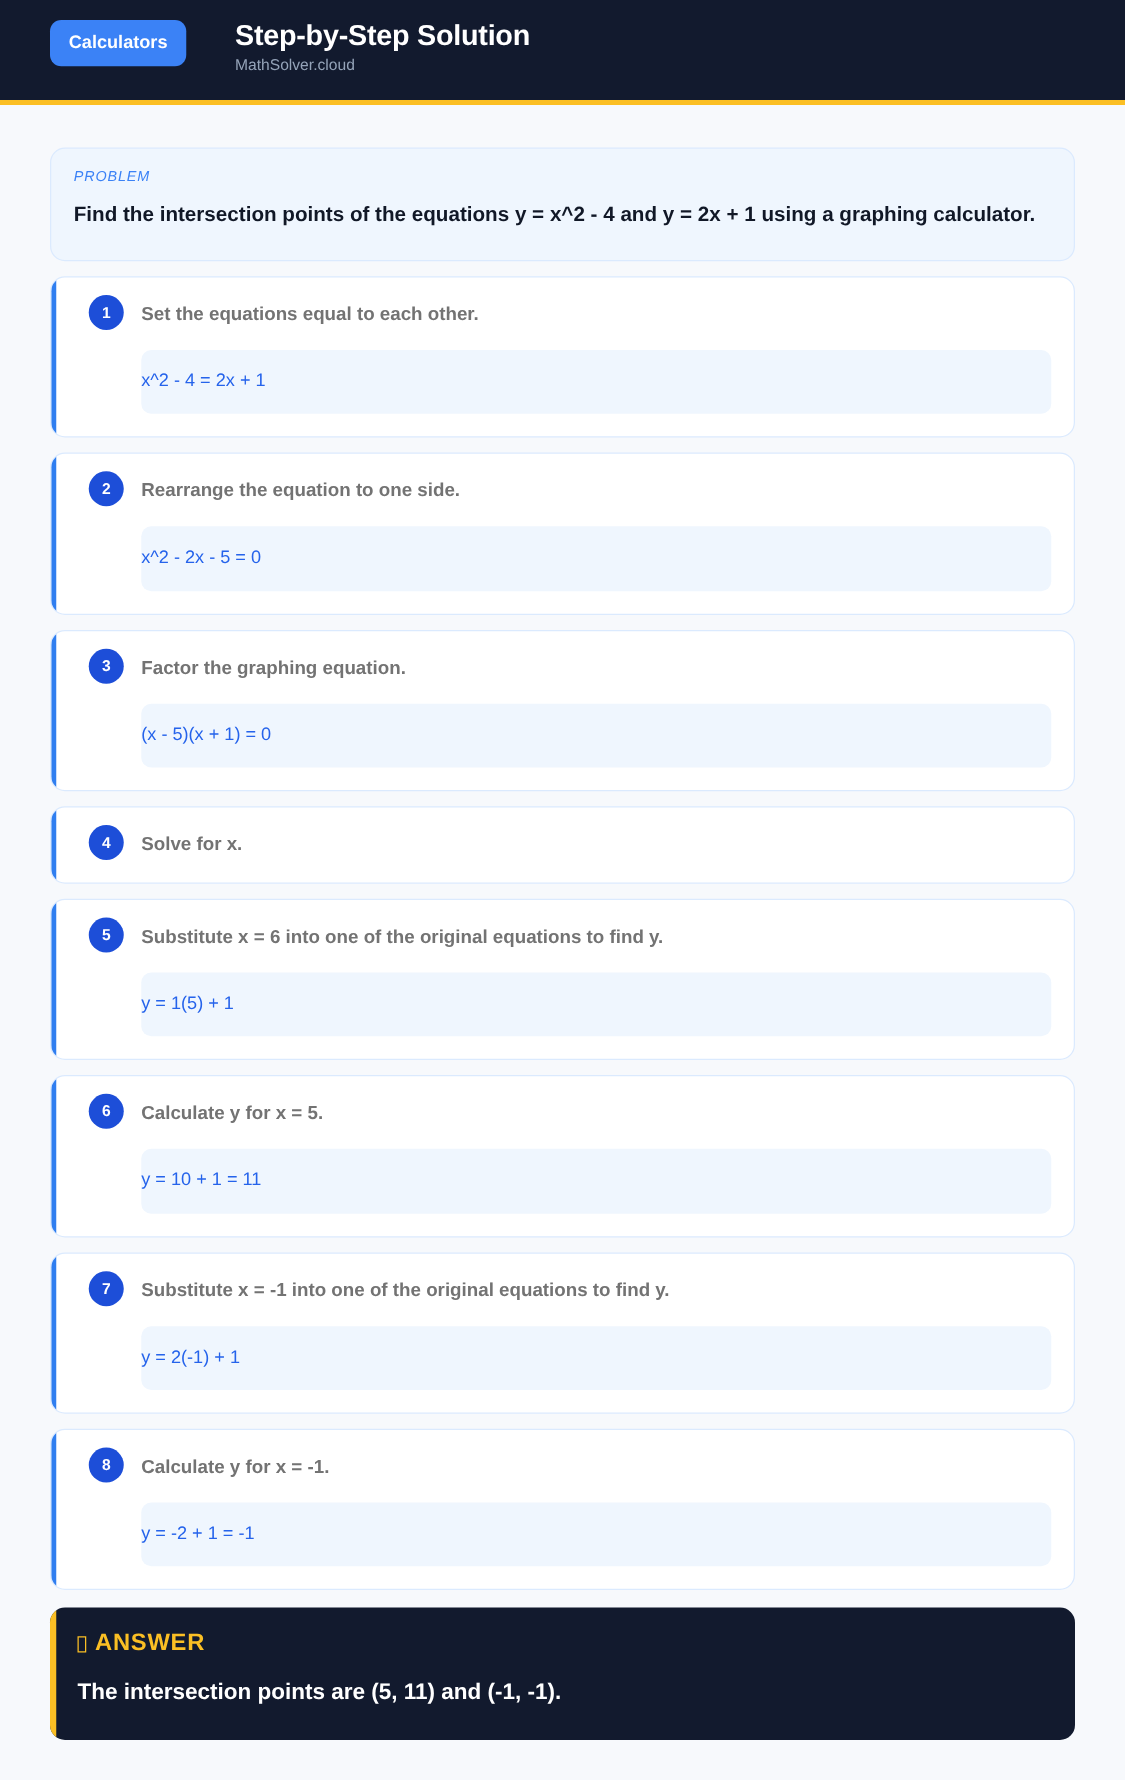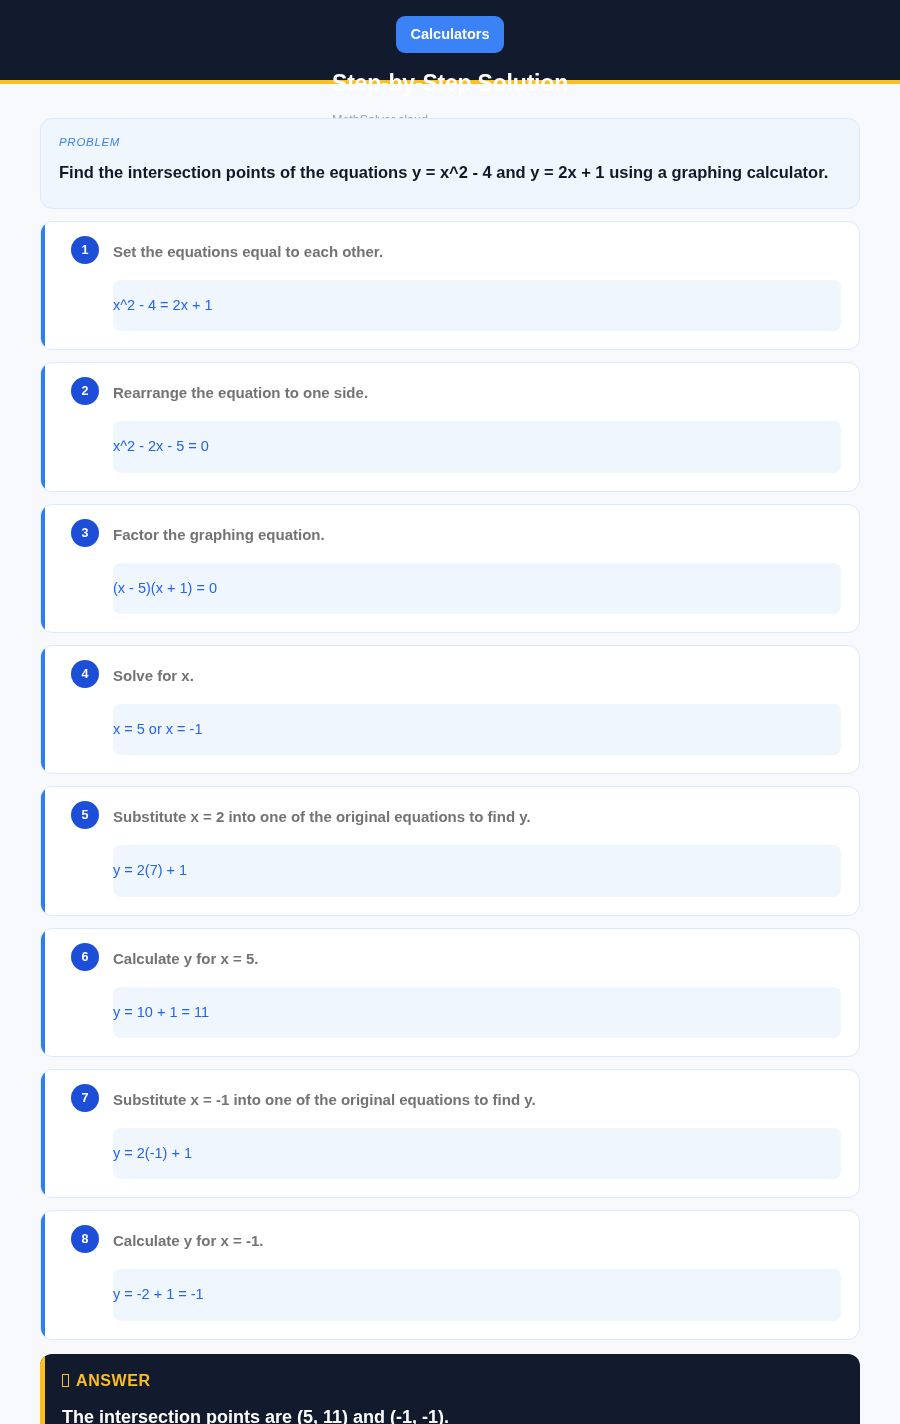--- a/index.html
+++ b/index.html
@@ -13,39 +13,38 @@
 
   body { width: 900px; min-height: 1424px; position: relative; }
 
   
   .site-header {
     background: #111827;
     background: #121a2e;
     border-bottom: 4px solid #fbbf24;
     padding: 16px 40px 18px 40px;
     display: flex;
-    align-items: center;
+    align-items: flex-start;
     gap: 18px;
     height: 84px;
-    flex-direction: column;
   }
   .calc-btn {
     background: #3b82f6;
     color: #ffffff;
     font-size: 14.5px;
     font-weight: bold;
     border: none;
     border-radius: 9px;
     padding: 11px 15px;
     cursor: pointer;
     white-space: nowrap;
     line-height: 1;
     font-family: "Liberation Sans", sans-serif;
   }
-  .header-text { display: flex; flex-direction: column; gap: 18px; }
+  .header-text { display: flex; flex-direction: column; gap: 5px; margin-left: 21px; }
   .header-title {
     color: #ffffff;
     font-size: 23px;
     font-weight: bold;
     letter-spacing: -0.2px;
     line-height: 1.1;
   }
   .header-sub {
     color: #94a3b8;
     font-size: 12.5px;
@@ -156,21 +155,21 @@
     margin-bottom: 16px;
   }
   .answer-icon {
     display: inline-block;
     width: 7px; height: 13px;
     border: 1px solid #fbbf24;
     background: transparent;
   }
   .answer-label {
     color: #fbbf24;
-    font-size: 16px;
+    font-size: 19px;
     font-weight: bold;
     letter-spacing: 0.6px;
   }
   .answer-text {
     color: #ffffff;
     font-size: 18px;
     font-weight: bold;
     line-height: 1.3;
   }
 </style>
@@ -220,30 +219,29 @@
       </div>
       <div class="step-formula">(x - 5)(x + 1) = 0</div>
     </article>
 
     <article class="step-card">
       <span class="step-stripe"></span>
       <div class="step-head">
         <span class="step-badge">4</span>
         <span class="step-title">Solve for x.</span>
       </div>
-      <div class="step-formula">x = 5 or x = -1</div>
     </article>
 
     <article class="step-card">
       <span class="step-stripe"></span>
       <div class="step-head">
         <span class="step-badge">5</span>
-        <span class="step-title">Substitute x = 2 into one of the original equations to find y.</span>
-      </div>
-      <div class="step-formula">y = 2(7) + 1</div>
+        <span class="step-title">Substitute x = 6 into one of the original equations to find y.</span>
+      </div>
+      <div class="step-formula">y = 1(5) + 1</div>
     </article>
 
     <article class="step-card">
       <span class="step-stripe"></span>
       <div class="step-head">
         <span class="step-badge">6</span>
         <span class="step-title">Calculate y for x = 5.</span>
       </div>
       <div class="step-formula">y = 10 + 1 = 11</div>
     </article>

